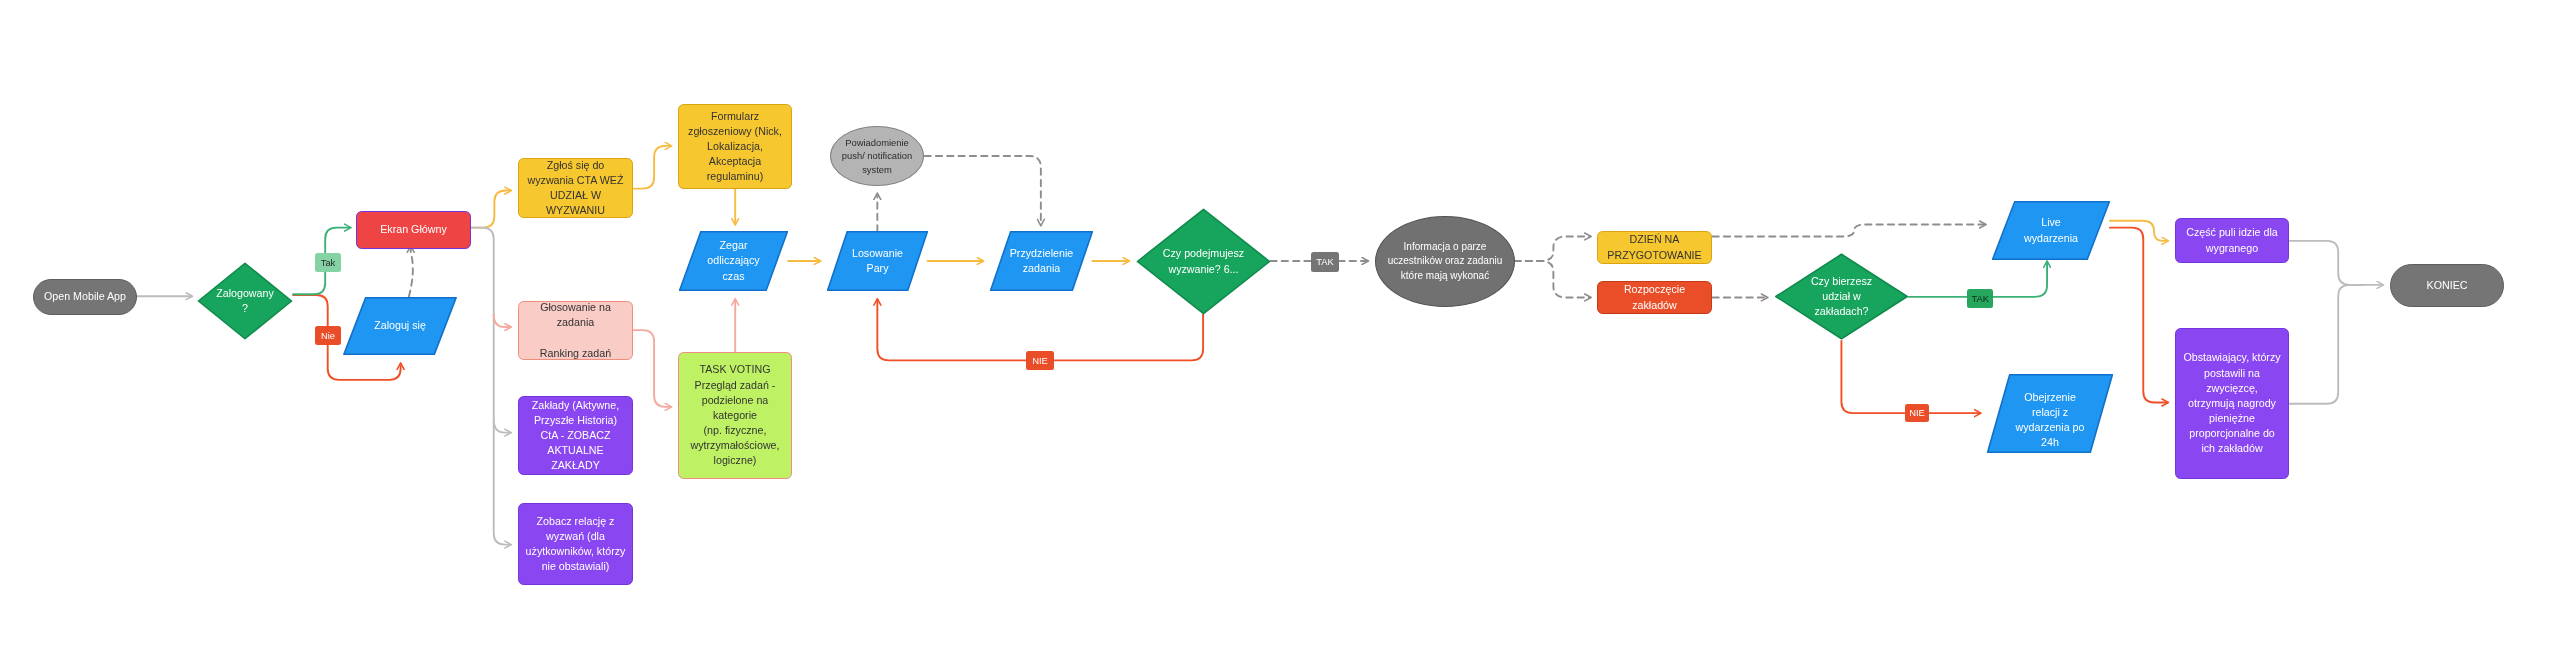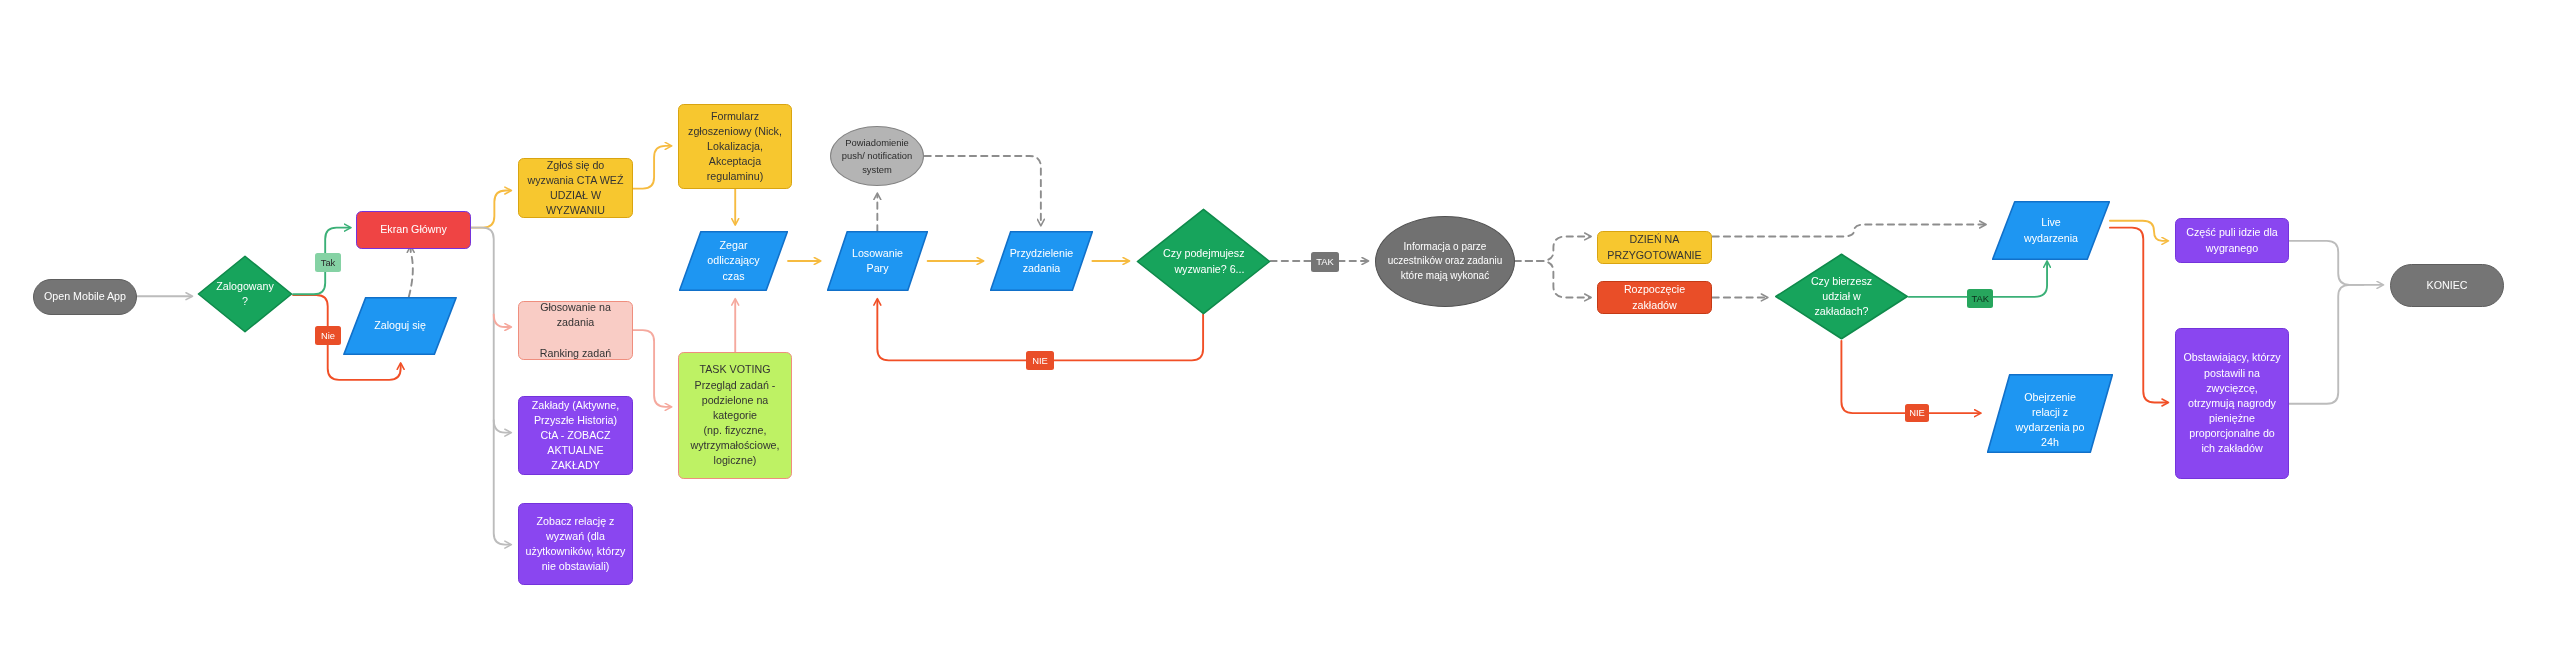--- a/index.html
+++ b/index.html
@@ -71,21 +71,21 @@
         <path d="M3355,351 H3407 Q3425,351 3425,367 Q3425,383 3438,383 H3446" fill="none" stroke="#f6bb40" stroke-width="3" stroke-linecap="round" marker-end="url(#arrow-yellow)"></path>
         <path d="M3355,362 H3390 Q3408,362 3408,380 V622 Q3408,640 3426,640 H3446" fill="none" stroke="#f14f26" stroke-width="3" stroke-linecap="round" marker-end="url(#arrow-red)"></path>
         <path d="M3640,383 H3700 Q3718,383 3718,401 V435 Q3718,453 3736,453 H3788" fill="none" stroke="#bcbcbc" stroke-width="3" stroke-linecap="round" marker-end="url(#arrow-gray)"></path>
         <path d="M3640,642 H3700 Q3718,642 3718,624 V471 Q3718,453 3736,453 H3758" fill="none" stroke="#bcbcbc" stroke-width="3" stroke-linecap="round"></path>
       </g>
     </svg>
   <div id="nodes">
       <div class="node shape-pill" style="left: 33px; top: 279px; width: 104px; height: 36px; color: rgb(255, 255, 255); background: rgb(117, 117, 117); border-color: rgb(94, 94, 94);">
         <div class="label">Open Mobile App</div>
       </div>
-      <div class="node shape-diamond" style="left: 197px; top: 255px; width: 96px; height: 78px; color: rgb(255, 255, 255); text-align: center;">
+      <div class="node shape-diamond" style="left: 197px; top: 262px; width: 96px; height: 78px; color: rgb(255, 255, 255); text-align: center;">
         <svg class="shape-svg" viewBox="0 0 152 124">
           <polygon points="76,2 150,62 76,122 2,62" fill="#17a45c" stroke="#0f8a4b" stroke-width="2.5" stroke-linejoin="round"></polygon>
         </svg>
         <div class="label" style="max-width: 58px;">Zalogowany?</div>
       </div>
       <div class="node shape-chip" style="left: 315px; top: 253px; width: 26px; height: 19px; color: rgb(43, 43, 43); background: rgb(133, 210, 164); border-color: rgb(133, 210, 164);">
         <div class="label">Tak</div>
       </div>
       <div class="node shape-chip" style="left: 315px; top: 326px; width: 26px; height: 19px; color: rgb(255, 255, 255); background: rgb(233, 78, 40); border-color: rgb(196, 58, 21);">
         <div class="label">Nie</div>
@@ -142,21 +142,21 @@
       <div class="node shape-para" style="left: 990px; top: 231px; width: 103px; height: 60px; color: rgb(255, 255, 255);">
         <svg class="shape-svg" viewBox="0 0 163 95">
           <polygon points="32.6,1 162,1 130.4,94 1,94" fill="#1e96f2" stroke="#1170c9" stroke-width="2.5" stroke-linejoin="round"></polygon>
         </svg>
         <div class="label" style="max-width: 69px;">Przydzielenie zadania</div>
       </div>
       <div class="node shape-diamond" style="left: 1136px; top: 208px; width: 135px; height: 107px; color: rgb(255, 255, 255);">
         <svg class="shape-svg" viewBox="0 0 214 170">
           <polygon points="107,2 212,85 107,168 2,85" fill="#17a45c" stroke="#0f8a4b" stroke-width="2.5" stroke-linejoin="round"></polygon>
         </svg>
-        <div class="label" style="max-width: 82px; text-align: right;">Czy podejmujesz wyzwanie? 6...</div>
+        <div class="label" style="max-width: 82px;">Czy podejmujesz wyzwanie? 6...</div>
       </div>
       <div class="node shape-chip" style="left: 1026px; top: 351px; width: 28px; height: 19px; color: rgb(255, 255, 255); background: rgb(233, 78, 40); border-color: rgb(196, 58, 21);">
         <div class="label">NIE</div>
       </div>
       <div class="node shape-chip" style="left: 1311px; top: 252px; width: 28px; height: 19.5px; color: rgb(255, 255, 255); background: rgb(117, 117, 117); border-color: rgb(94, 94, 94);">
         <div class="label">TAK</div>
       </div>
       <div class="node shape-ellipse" style="left: 1375px; top: 216px; width: 140px; height: 91px; color: rgb(255, 255, 255); font-size: 10px; background: rgb(113, 113, 113); border-color: rgb(82, 82, 82);">
         <div class="label">Informacja o parze uczestników oraz zadaniu które mają wykonać</div>
       </div>

